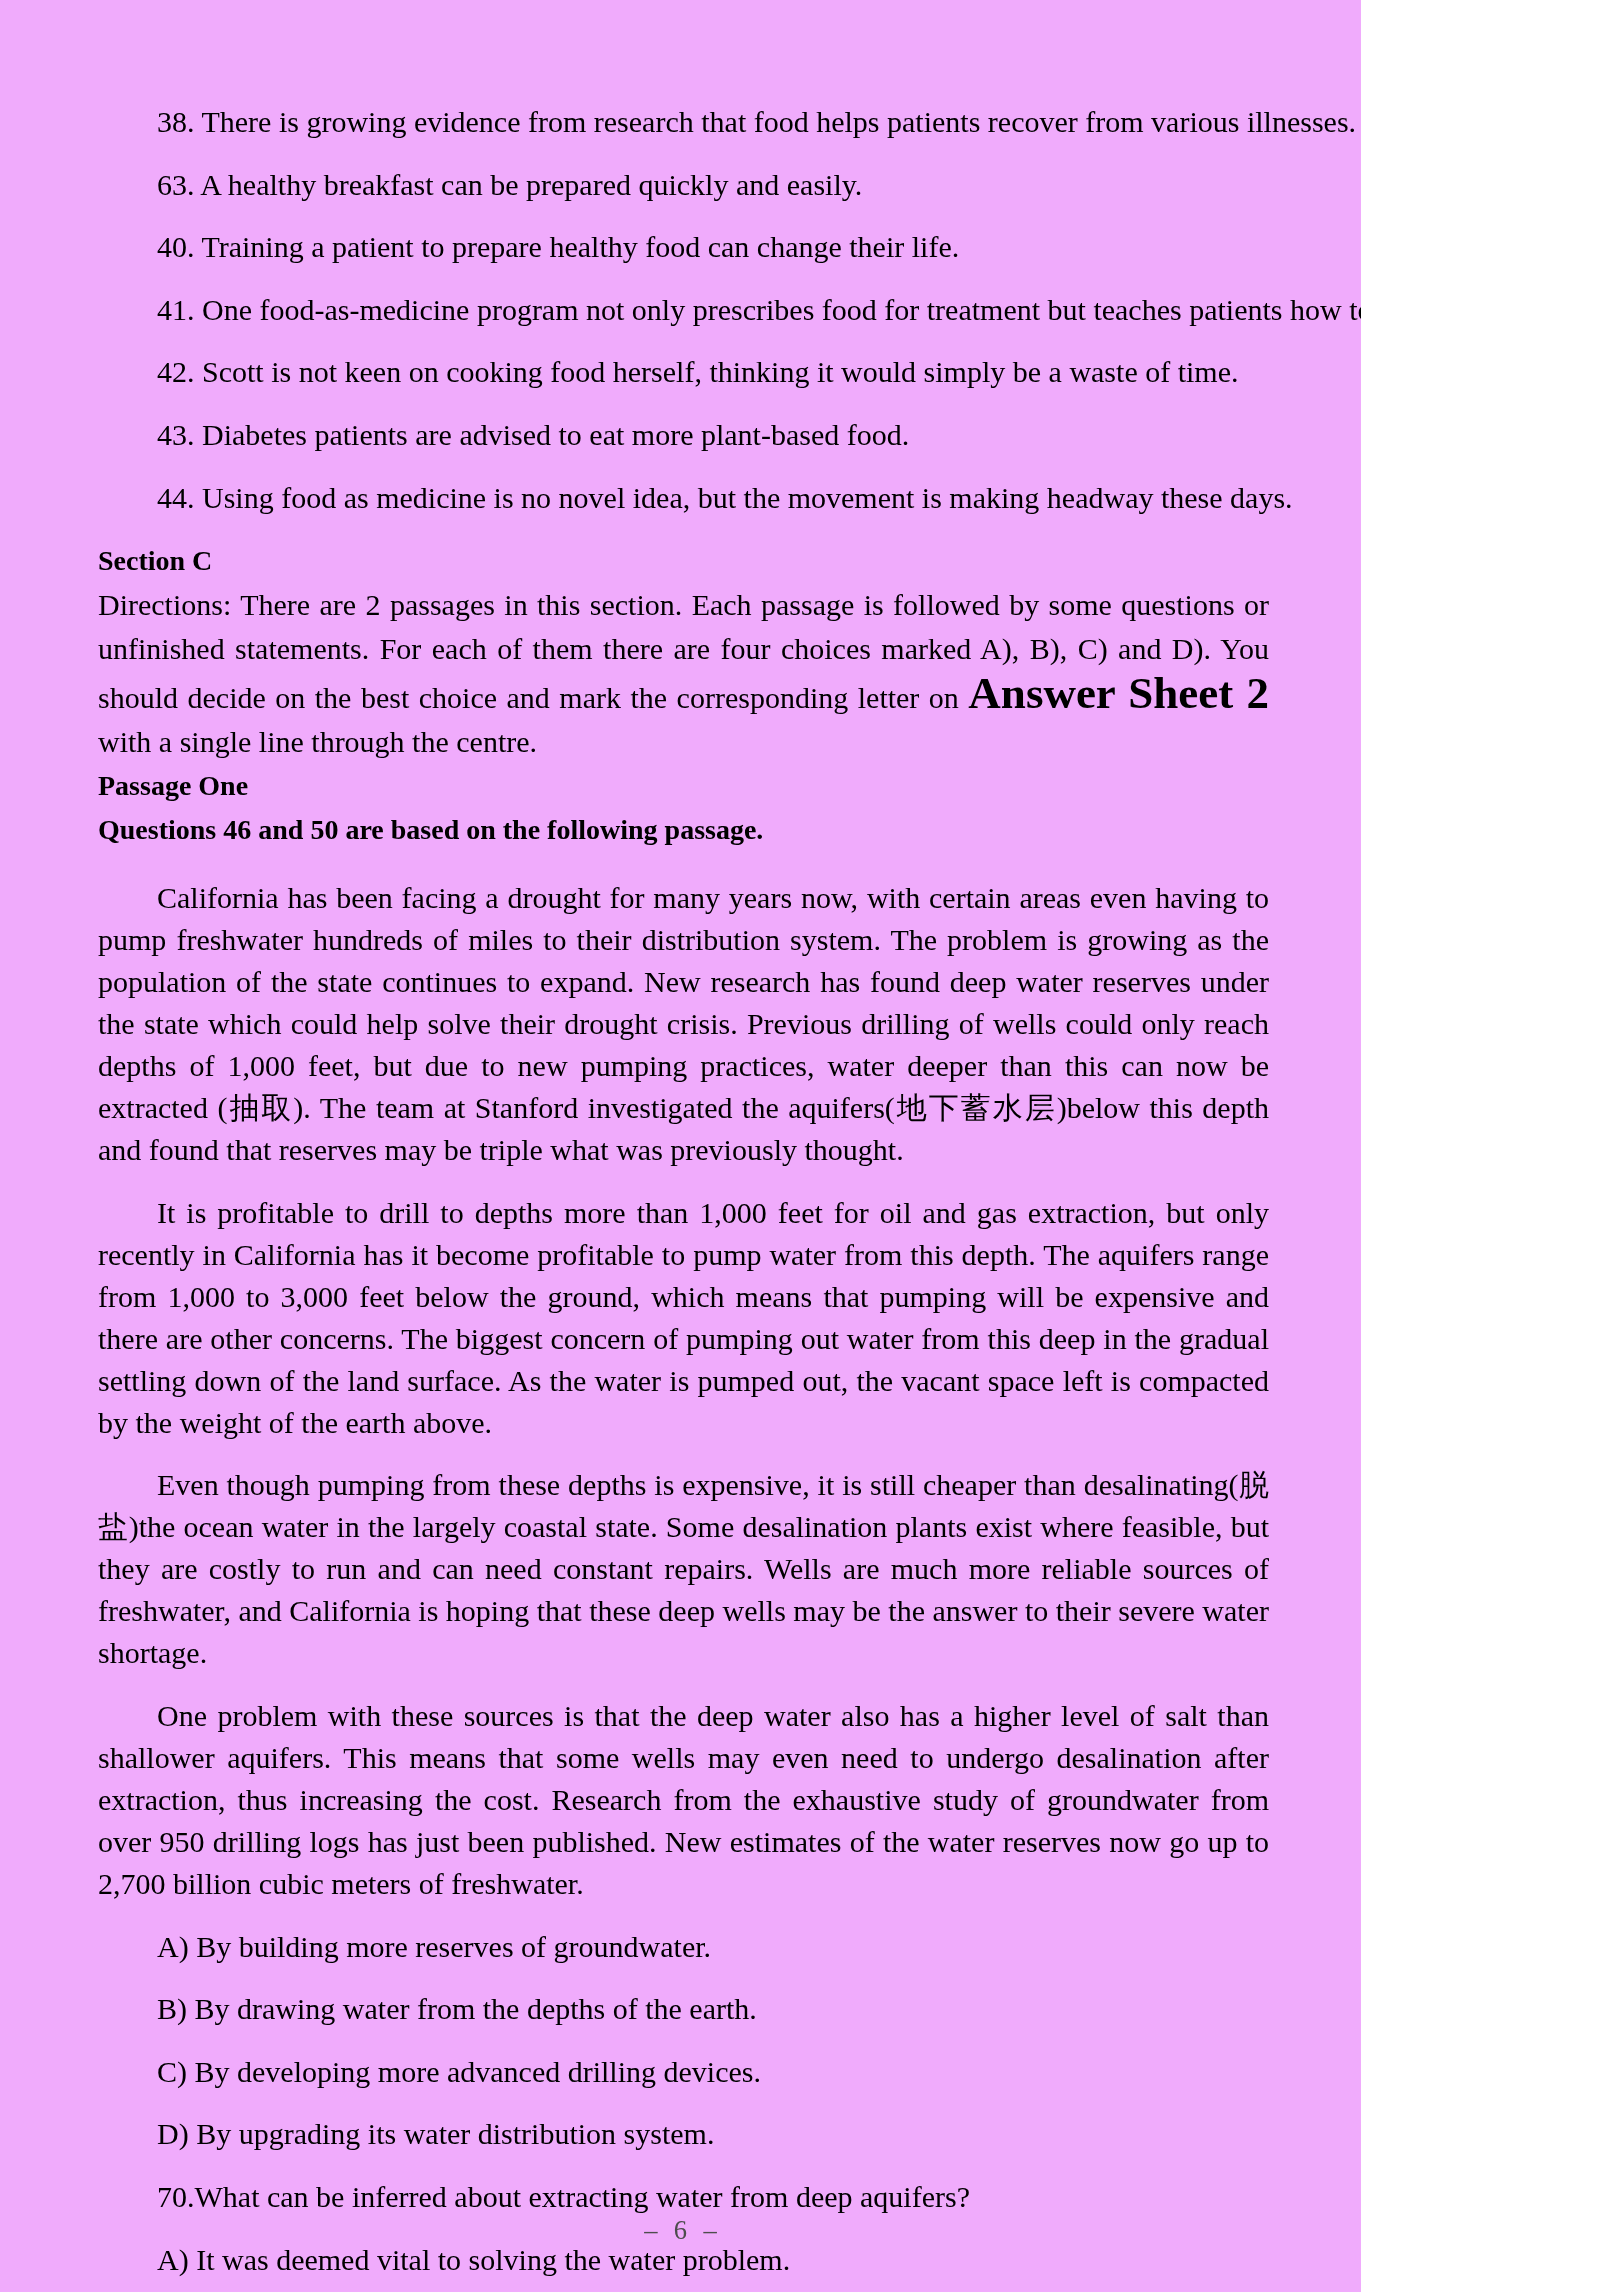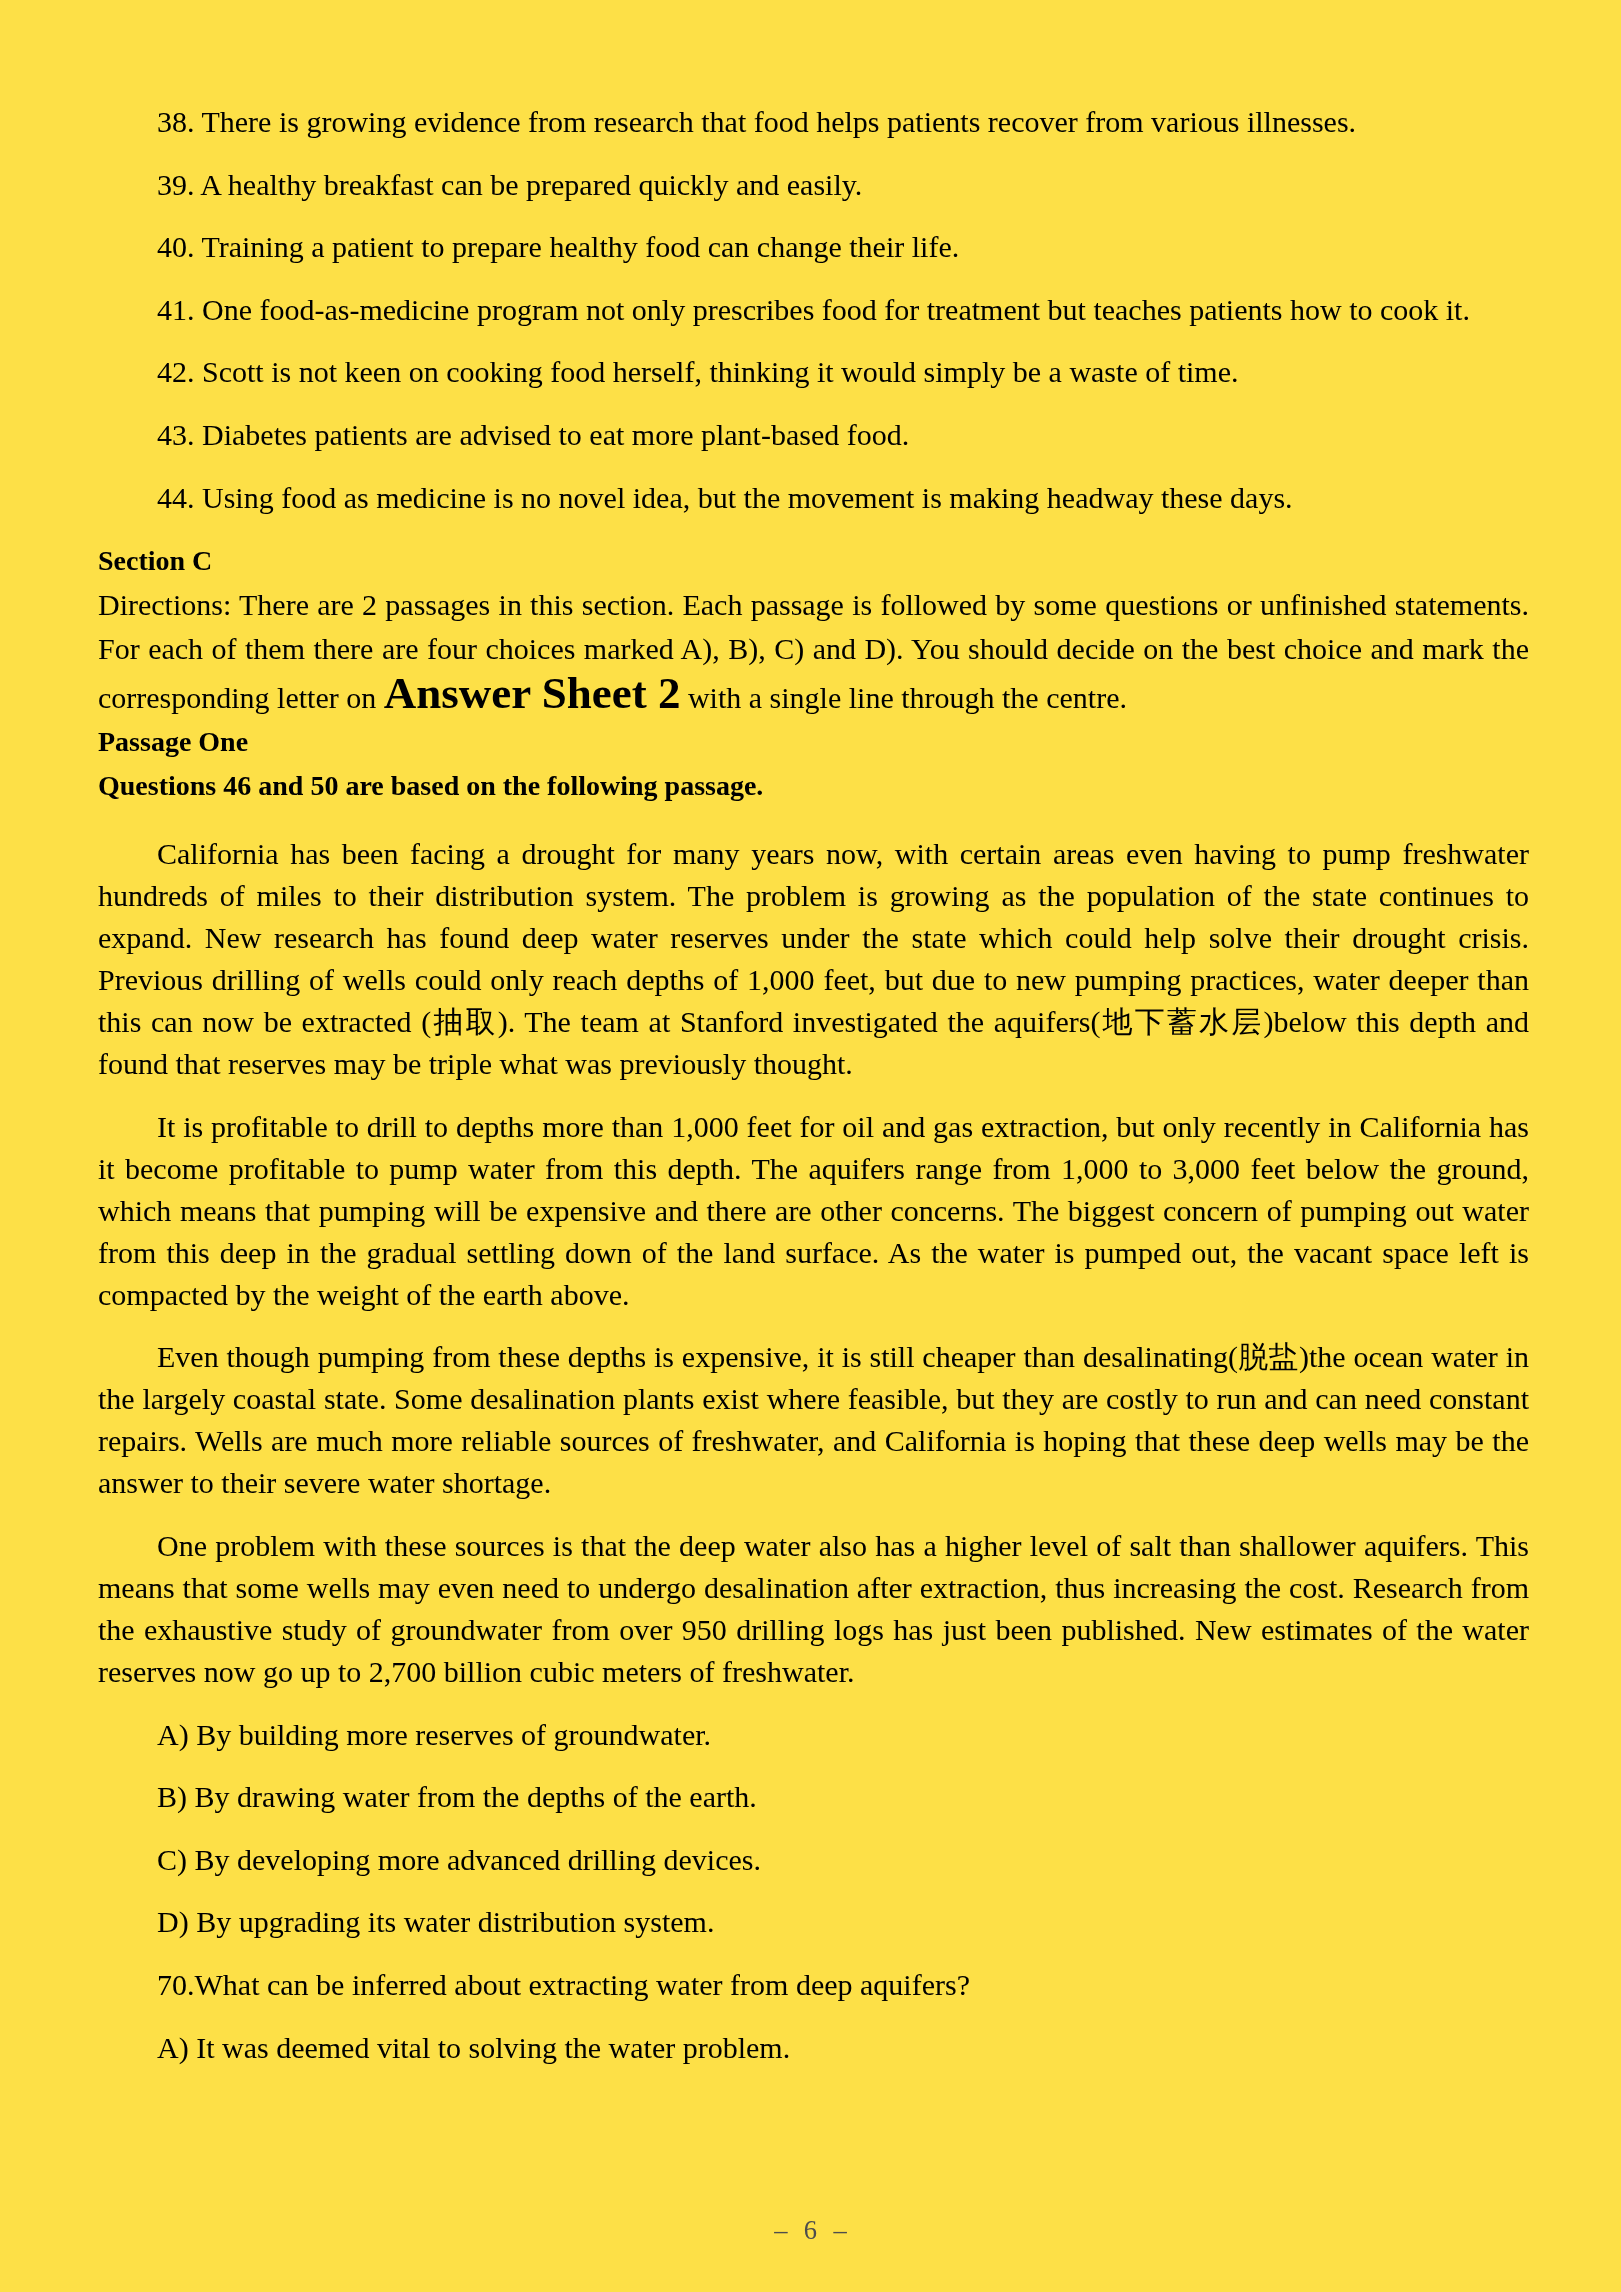--- a/index.html
+++ b/index.html
@@ -2,23 +2,23 @@
 <html><head>
 <meta charset="utf-8">
 <style>
   html, body {
     margin: 0;
     padding: 0;
     background: #ffffff;
   }
   .page {
     position: relative;
-    width: 1621px;
+    width: 1361px;
     height: 2293px;
-    background: #fde047;
+    background: #f0abfc;
     box-sizing: border-box;
     padding: 101px 92px 0 98px;
     font-family: "Liberation Serif", "DejaVu Serif", serif;
     color: #000000;
     overflow: hidden;
   }
   p { margin: 0; }
 
   
   .statements p,
@@ -70,21 +70,21 @@
     word-spacing: 9.8px;
   }
 </style>
 </head>
 <body>
 
 <div class="page">
 
   <div class="statements">
     <p>38. There is growing evidence from research that food helps patients recover from various illnesses.</p>
-    <p>39. A healthy breakfast can be prepared quickly and easily.</p>
+    <p>63. A healthy breakfast can be prepared quickly and easily.</p>
     <p>40. Training a patient to prepare healthy food can change their life.</p>
     <p>41. One food-as-medicine program not only prescribes food for treatment but teaches patients how to cook it.</p>
     <p>42. Scott is not keen on cooking food herself, thinking it would simply be a waste of time.</p>
     <p>43. Diabetes patients are advised to eat more plant-based food.</p>
     <p>44. Using food as medicine is no novel idea, but the movement is making headway these days.</p>
   </div>
 
   <div class="section-block">
     <p class="heading">Section C</p>
     <p class="directions"><span class="bold">Directions:</span><span> There are 2 passages in this section. Each passage is followed by some questions or unfinished statements. For each of them there are four choices marked A), B), C) and D). You should decide on the best choice and mark the corresponding letter on </span><span class="answer-sheet">Answer Sheet 2</span><span> with a single line through the centre.</span></p>

